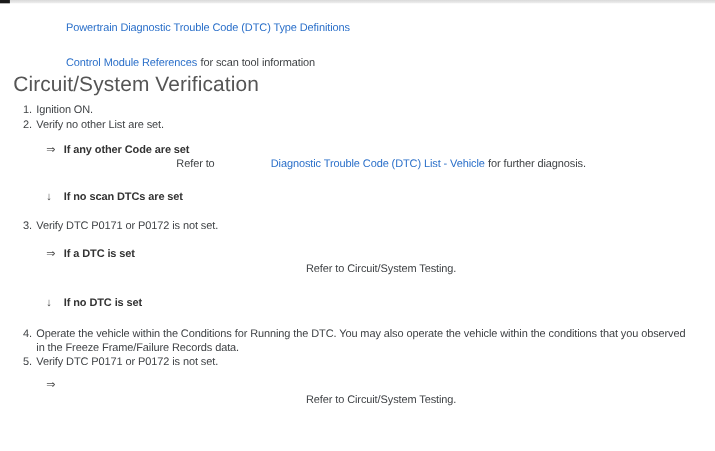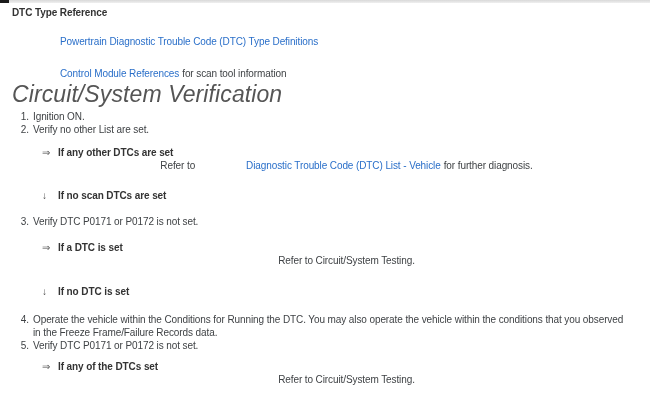--- a/index.html
+++ b/index.html
@@ -31,26 +31,25 @@
   .row { line-height: 13px; }
   a.link {
     color: #2a6fc9;
     text-decoration: none;
     cursor: pointer;
     padding-left: 48px;
   }
   .gap-l { margin-left: 3px; }
   h1 {
     margin: 0;
-    font-size: 23px;
+    font-size: 19px;
     font-weight: 300;
     color: #555555;
     line-height: 24px;
     letter-spacing: 0.1px;
-    font-style: italic;
   }
   .step { display: flex; line-height: 13px; }
   .step .num {
     flex: 0 0 17px;
     text-align: right;
     padding-right: 4px;
   }
   .step .txt { flex: 1; max-width: 596px; }
   .branch { margin-left: 30px; }
   .branch-head { display: flex; line-height: 13px; }
@@ -84,21 +83,20 @@
 </style>
 </head>
 <body>
 
 <div class="top-strip">
   <div class="accent"></div>
 </div>
 
 <div class="content">
 
-  <div class="mini-head mt-mini1">DTC Type Reference</div>
 
   <div class="row mt-link1">
     <a class="link">Powertrain Diagnostic Trouble Code (DTC) Type Definitions</a>
   </div>
 
 
   <div class="row mt-link2">
     <a class="link">Control Module References</a><span class="gap-l">for scan tool information</span>
   </div>
 
@@ -110,21 +108,21 @@
   </div>
 
   <div class="step">
     <span class="num">2.</span>
     <span class="txt">Verify no other List are set.</span>
   </div>
 
   <div class="branch mt-b1">
     <div class="branch-head">
       <span class="arrow">⇒</span>
-      <span class="blabel">If any other DTCs are set</span>
+      <span class="blabel">If any other Code are set</span>
     </div>
     <div class="refer">
       <span>Refer to</span><a class="link gap-l">Diagnostic Trouble Code (DTC) List - Vehicle</a><span class="gap-l">for further diagnosis.</span>
     </div>
   </div>
 
   <div class="branch-down mt-d1">
     <span class="arrow">↓</span>
     <span class="blabel">If no scan DTCs are set</span>
   </div>
@@ -153,18 +151,17 @@
   </div>
 
   <div class="step">
     <span class="num">5.</span>
     <span class="txt">Verify DTC P0171 or P0172 is not set.</span>
   </div>
 
   <div class="branch mt-b3">
     <div class="branch-head">
       <span class="arrow">⇒</span>
-      <span class="blabel">If any of the DTCs set</span>
     </div>
     <div class="refer">Refer to Circuit/System Testing.</div>
   </div>
 
 </div>
 
 </body></html>

